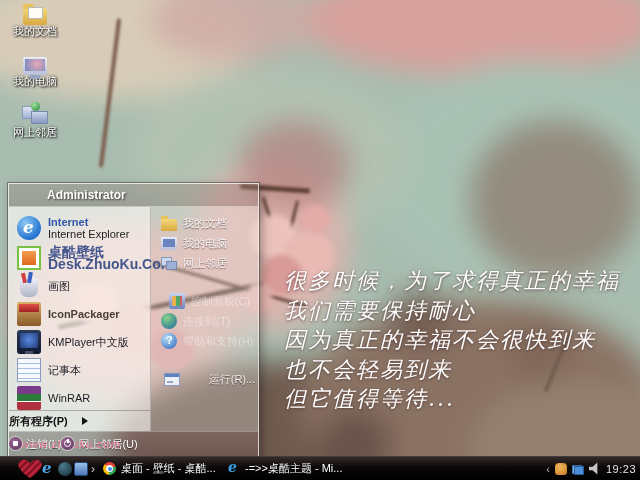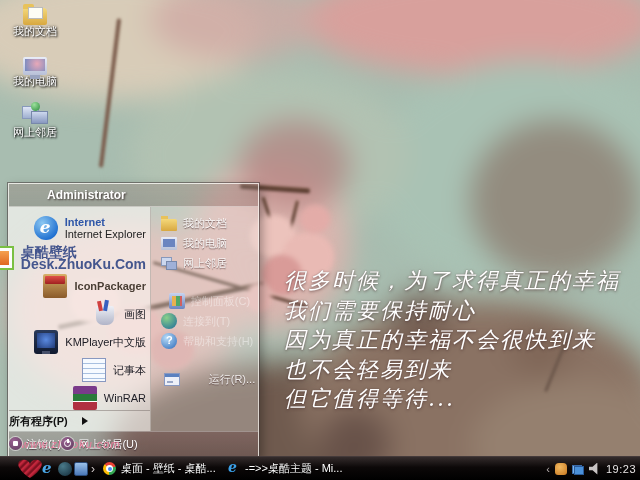--- a/index.html
+++ b/index.html
@@ -78,21 +78,21 @@
     border:1px solid rgba(248,244,240,.8);
     box-shadow:0 0 0 1px rgba(70,58,58,.55),3px 4px 10px rgba(0,0,0,.35);
     display:flex;flex-direction:column;font-size:11px;}
   .sm-header{height:22px;flex:none;background:linear-gradient(rgba(150,128,122,.40),rgba(118,98,94,.30));
     color:#fff;font-weight:bold;font-size:12px;line-height:22px;padding-left:38px;
     text-shadow:1px 1px 2px rgba(40,25,25,.8);border-bottom:1px solid rgba(255,255,255,.4);}
   .sm-body{flex:1;display:flex;min-height:0;}
   .sm-left{width:142px;flex:none;background:rgba(252,249,246,.68);position:relative;
     border-right:1px solid rgba(140,130,125,.45);padding-top:5px;box-sizing:border-box;}
   .sm-right{flex:1;background:rgba(240,238,235,.30);padding-top:6px;}
-  .sm-item{display:flex;align-items:center;padding:1px 4px 1px 8px;height:26px;color:#1c1c24;cursor:default;justify-content:flex-end;}
+  .sm-item{display:flex;align-items:center;padding:1px 4px 1px 8px;height:26px;color:#1c1c24;cursor:default;}
   .sm-item.two{height:30px;}
   .ic{width:24px;height:24px;flex:none;position:relative;margin-right:7px;}
   .sm-lbl{line-height:12px;}
   .lbl-internet{color:#2f56a8;font-weight:bold;}
   .lbl-sub{color:#222;}
   .lbl-zhuoku{color:#44568e;font-weight:bold;font-size:14px;}
   .lbl-iconpk{color:#4a3f35;font-weight:bold;}
   .sm-allprog{position:absolute;left:0;right:0;bottom:0;height:20px;border-top:1px solid rgba(120,110,105,.5);
     display:flex;align-items:center;font-weight:bold;color:#111;cursor:default;}
   .ap-arrow{width:0;height:0;border-left:6px solid #111;border-top:4px solid transparent;
@@ -256,26 +256,26 @@
           <span class="sm-lbl">
             <span class="lbl-internet">Internet</span><br>
             <span class="lbl-sub">Internet Explorer</span>
           </span>
         </div>
         <div class="sm-item">
           <span class="ic zk-ic"></span>
           <span class="sm-lbl lbl-zhuoku">桌酷壁纸Desk.ZhuoKu.Com</span>
         </div>
         <div class="sm-item">
+          <span class="ic paint-ic"></span>
+          <span class="sm-lbl">画图</span>
+        </div>
+        <div class="sm-item">
           <span class="ic ipk-ic"></span>
           <span class="sm-lbl lbl-iconpk">IconPackager</span>
-        </div>
-        <div class="sm-item">
-          <span class="ic paint-ic"></span>
-          <span class="sm-lbl">画图</span>
         </div>
         <div class="sm-item">
           <span class="ic kmp-ic"></span>
           <span class="sm-lbl">KMPlayer中文版</span>
         </div>
         <div class="sm-item">
           <span class="ic note-ic"></span>
           <span class="sm-lbl">记事本</span>
         </div>
         <div class="sm-item">

